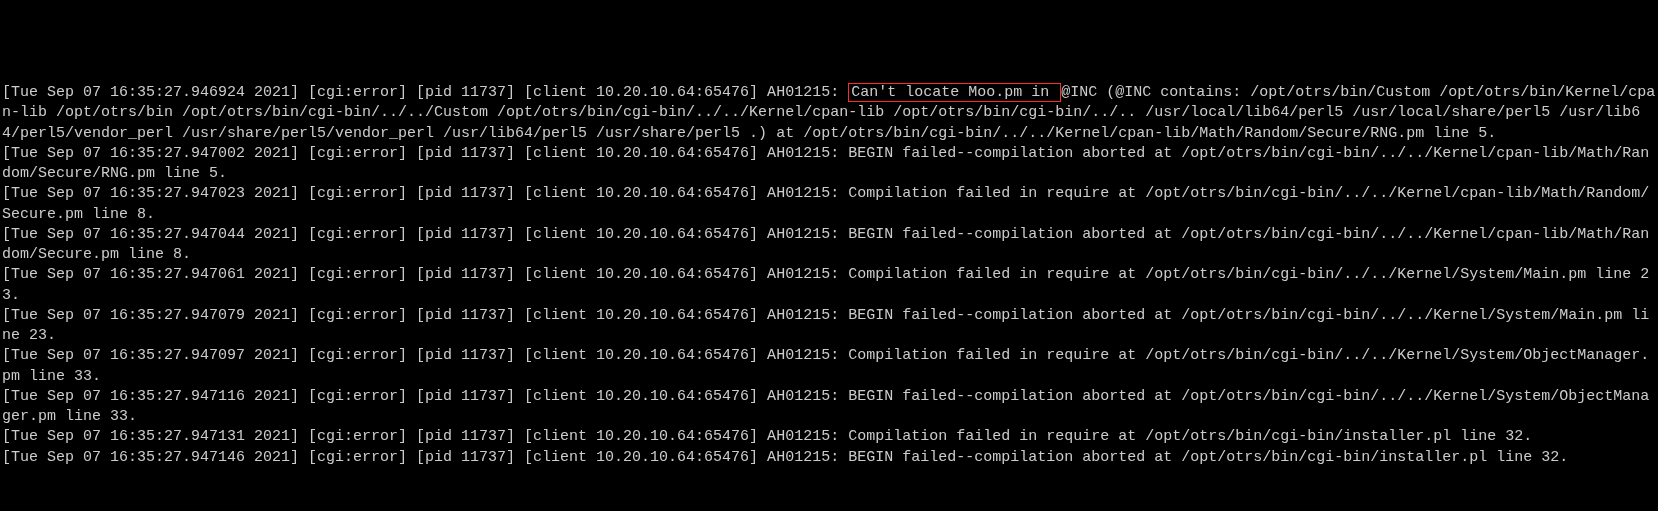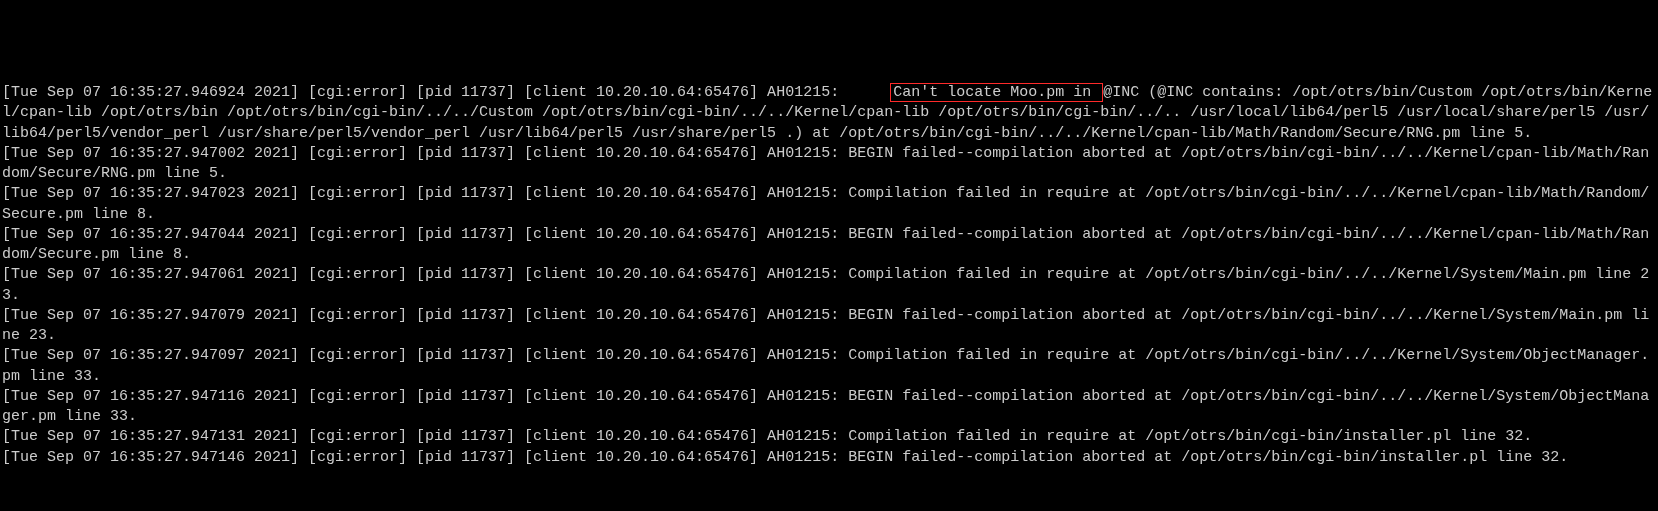--- a/index.html
+++ b/index.html
@@ -13,21 +13,20 @@
       white-space: pre-wrap;
       word-break: break-all;
       width: 1658px;
       position: relative;
     }
     .log-line { white-space: pre-wrap; word-break: break-all; }
     .hl {
       border: 1px solid #ff2a2a;
       padding: 0 2px;
       color: #ccc;
-      margin-left: 42px;
     }
   </style>
 </head>
 <body>
 
 
 
 <div id="log-container"><div class="log-line"><span>[Tue Sep 07 16:35:27.946924 2021] [cgi:error] [pid 11737] [client 10.20.10.64:65476] AH01215: </span><span class="hl">Can't locate Moo.pm in </span><span>@INC (@INC contains: /opt/otrs/bin/Custom /opt/otrs/bin/Kernel/cpan-lib /opt/otrs/bin /opt/otrs/bin/cgi-bin/../../Custom /opt/otrs/bin/cgi-bin/../../Kernel/cpan-lib /opt/otrs/bin/cgi-bin/../.. /usr/local/lib64/perl5 /usr/local/share/perl5 /usr/lib64/perl5/vendor_perl /usr/share/perl5/vendor_perl /usr/lib64/perl5 /usr/share/perl5 .) at /opt/otrs/bin/cgi-bin/../../Kernel/cpan-lib/Math/Random/Secure/RNG.pm line 5.</span></div><div class="log-line">[Tue Sep 07 16:35:27.947002 2021] [cgi:error] [pid 11737] [client 10.20.10.64:65476] AH01215: BEGIN failed--compilation aborted at /opt/otrs/bin/cgi-bin/../../Kernel/cpan-lib/Math/Random/Secure/RNG.pm line 5.</div><div class="log-line">[Tue Sep 07 16:35:27.947023 2021] [cgi:error] [pid 11737] [client 10.20.10.64:65476] AH01215: Compilation failed in require at /opt/otrs/bin/cgi-bin/../../Kernel/cpan-lib/Math/Random/Secure.pm line 8.</div><div class="log-line">[Tue Sep 07 16:35:27.947044 2021] [cgi:error] [pid 11737] [client 10.20.10.64:65476] AH01215: BEGIN failed--compilation aborted at /opt/otrs/bin/cgi-bin/../../Kernel/cpan-lib/Math/Random/Secure.pm line 8.</div><div class="log-line">[Tue Sep 07 16:35:27.947061 2021] [cgi:error] [pid 11737] [client 10.20.10.64:65476] AH01215: Compilation failed in require at /opt/otrs/bin/cgi-bin/../../Kernel/System/Main.pm line 23.</div><div class="log-line">[Tue Sep 07 16:35:27.947079 2021] [cgi:error] [pid 11737] [client 10.20.10.64:65476] AH01215: BEGIN failed--compilation aborted at /opt/otrs/bin/cgi-bin/../../Kernel/System/Main.pm line 23.</div><div class="log-line">[Tue Sep 07 16:35:27.947097 2021] [cgi:error] [pid 11737] [client 10.20.10.64:65476] AH01215: Compilation failed in require at /opt/otrs/bin/cgi-bin/../../Kernel/System/ObjectManager.pm line 33.</div><div class="log-line">[Tue Sep 07 16:35:27.947116 2021] [cgi:error] [pid 11737] [client 10.20.10.64:65476] AH01215: BEGIN failed--compilation aborted at /opt/otrs/bin/cgi-bin/../../Kernel/System/ObjectManager.pm line 33.</div><div class="log-line">[Tue Sep 07 16:35:27.947131 2021] [cgi:error] [pid 11737] [client 10.20.10.64:65476] AH01215: Compilation failed in require at /opt/otrs/bin/cgi-bin/installer.pl line 32.</div><div class="log-line">[Tue Sep 07 16:35:27.947146 2021] [cgi:error] [pid 11737] [client 10.20.10.64:65476] AH01215: BEGIN failed--compilation aborted at /opt/otrs/bin/cgi-bin/installer.pl line 32.</div></div>
 
 

